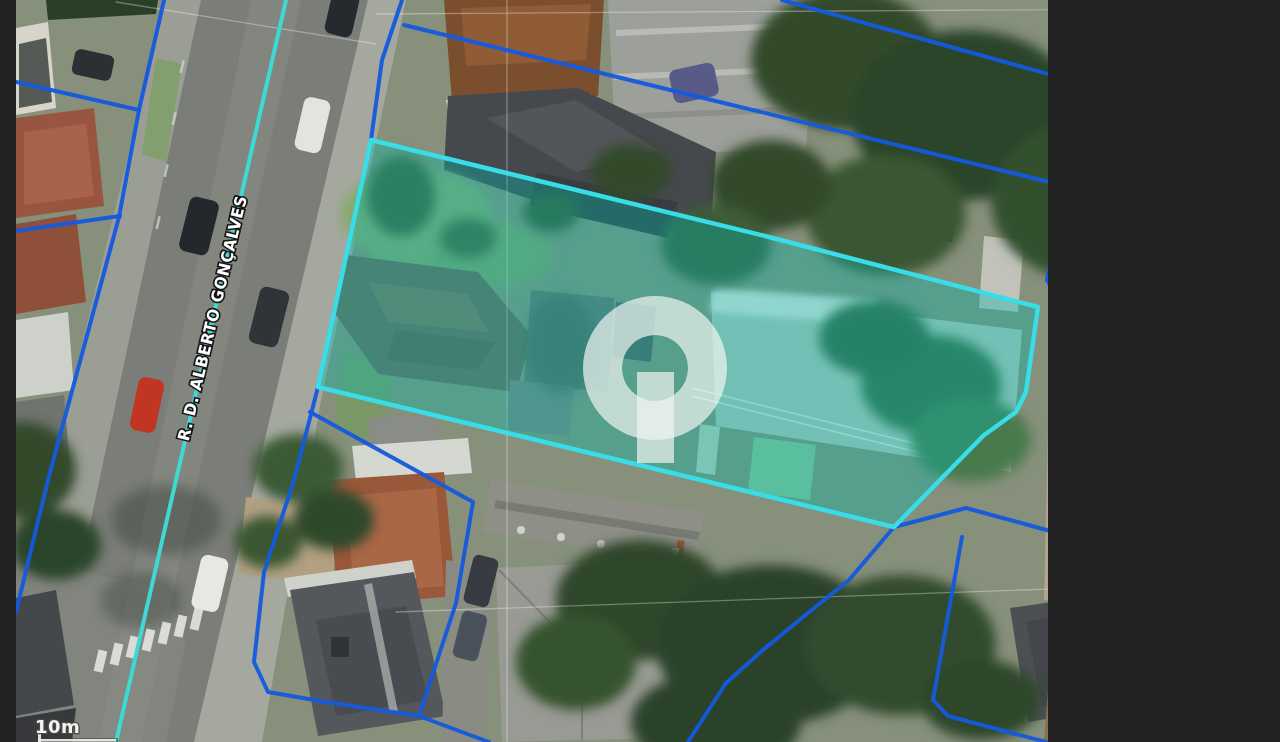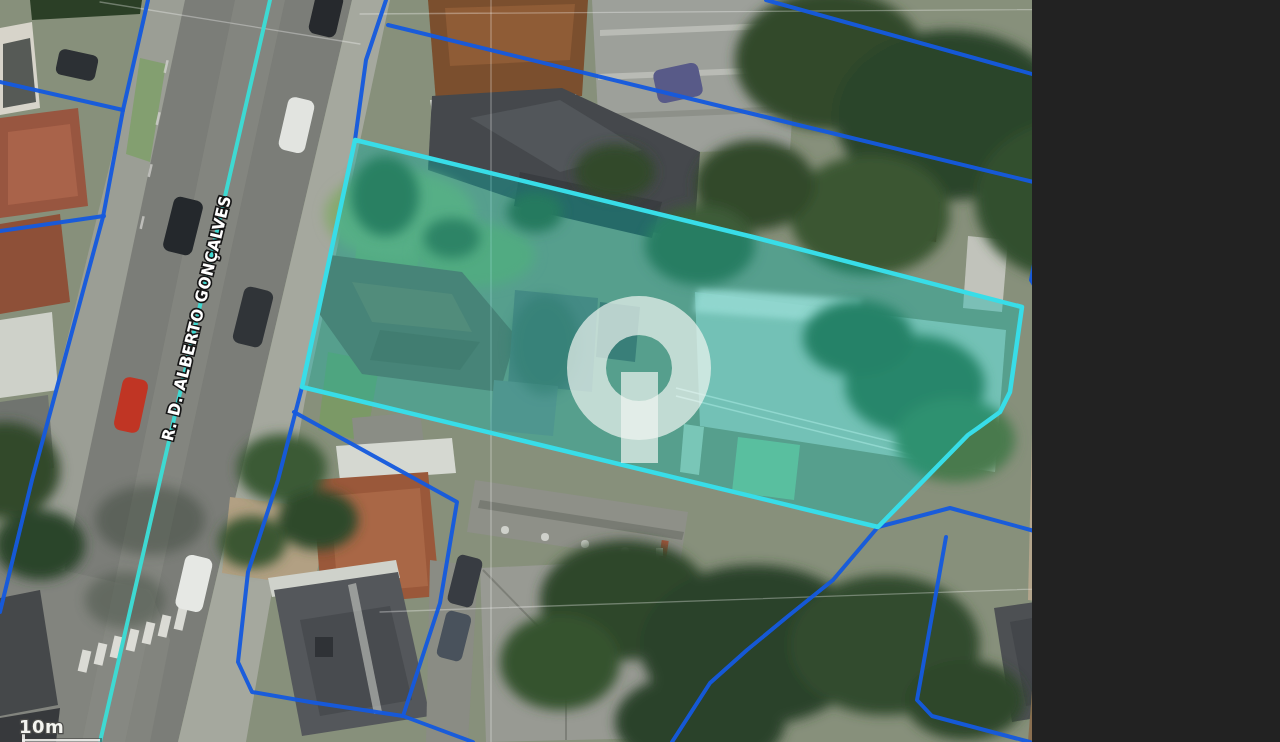--- a/index.html
+++ b/index.html
@@ -1,17 +1,17 @@
 <!DOCTYPE html>
 <html><head>
 <meta charset="utf-8">
 <style>
   html,body{margin:0;padding:0;background:#222;}
   .map-viewport{position:relative;width:1032px;height:742px;overflow:hidden;
-    font-family:"DejaVu Sans","Liberation Sans",sans-serif;}
+    font-family:"DejaVu Sans","Liberation Sans",sans-serif;padding-left:16px;}
   svg{display:block;}
   text{font-family:"DejaVu Sans","Liberation Sans",sans-serif;}
   .street-label{font-size:16px;font-weight:bold;fill:#ffffff;stroke:#161616;stroke-width:3.4px;
     paint-order:stroke;letter-spacing:0.8px;}
   .scale-label{font-size:18px;font-weight:bold;fill:#f4f4f0;stroke:#4a4a48;stroke-width:2.6px;
     paint-order:stroke;letter-spacing:0.5px;}
 </style>
 </head>
 <body>
 

